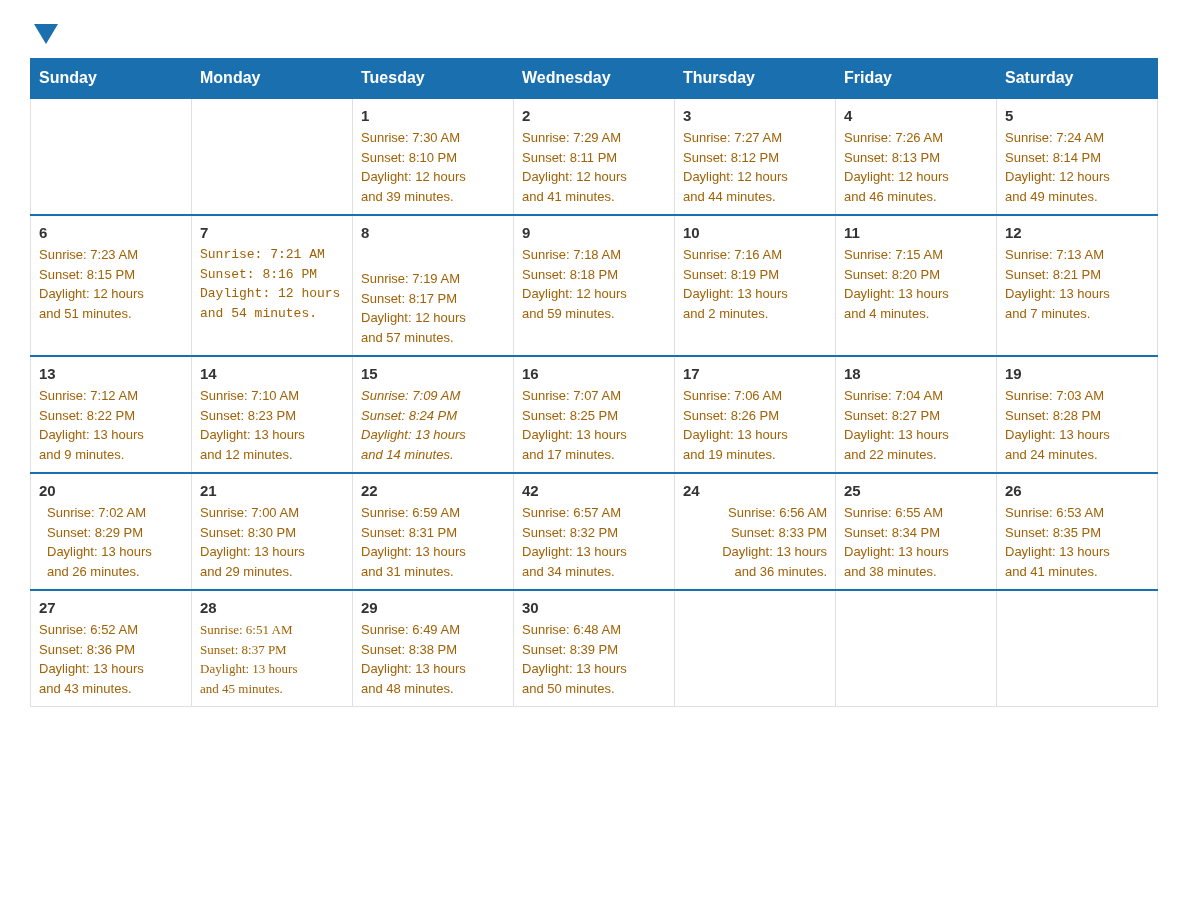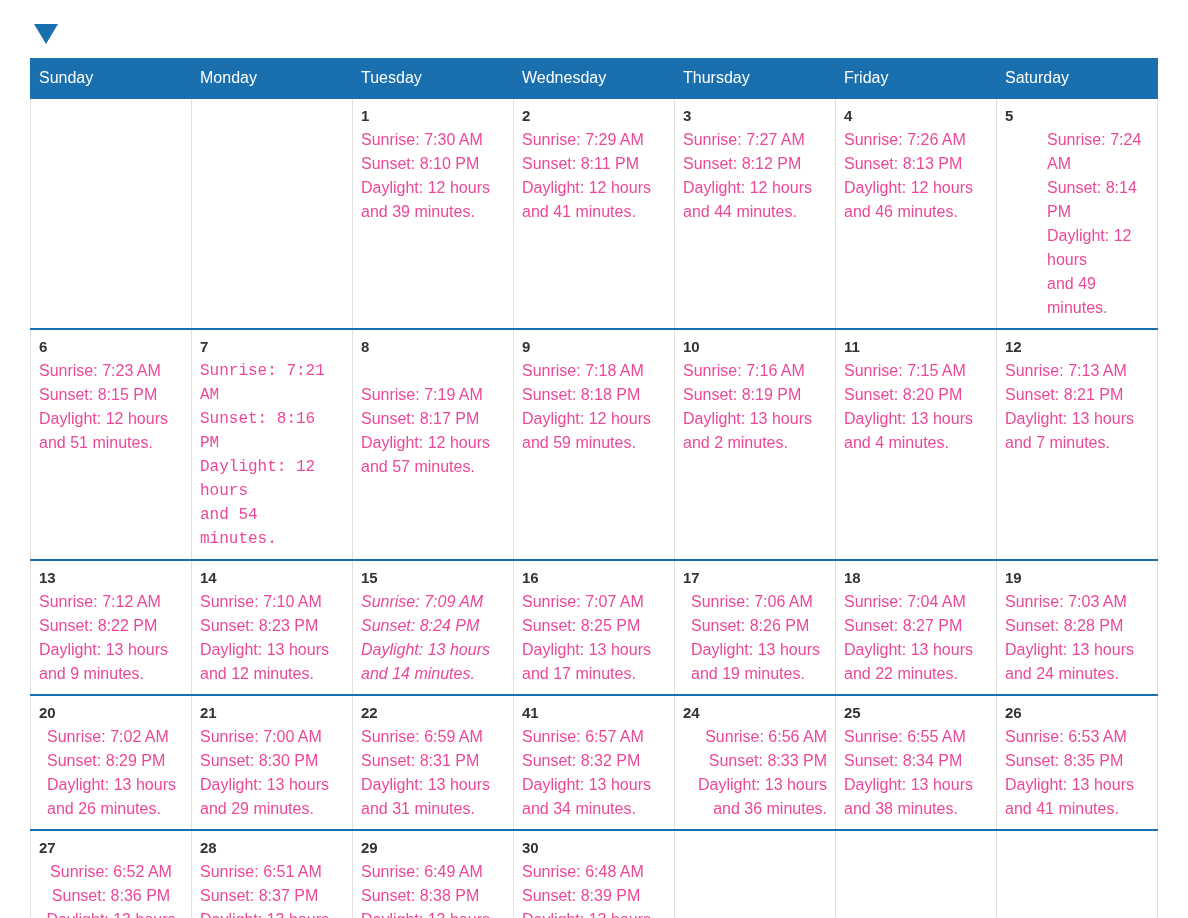--- a/index.html
+++ b/index.html
@@ -57,21 +57,21 @@
     .calendar {
       width: 100%;
       border-collapse: collapse;
       table-layout: fixed;
     }
     .calendar th {
       background-color: #1a6faf;
       color: #fff;
       padding: 10px 8px;
       font-size: 16px;
-      font-weight: 400;
+      font-weight: 700;
       text-align: left;
       border: 1px solid #1a6faf;
     }
     .calendar td {
       border: 1px solid #ccc;
       vertical-align: top;
       padding: 8px;
       min-height: 110px;
       height: 110px;
     }
@@ -81,22 +81,22 @@
       border-left: 1px solid #e0e0e0;
       border-right: 1px solid #e0e0e0;
     }
     .day-number {
       font-size: 15px;
       font-weight: bold;
       color: #333;
       margin-bottom: 4px;
     }
     .day-info {
-      font-size: 16px;
-      color: #ec4899;
+      font-size: 13px;
+      color: #a16207;
       line-height: 1.5;
     }
     .empty-cell {
       background: #fff;
     }
   </style>
 </head>
 <body>
 
 <div class="header">
@@ -152,21 +152,21 @@
         </td>
         <td>
           <div class="day-number">4</div>
           <div class="day-info" style="white-space: pre-line;">Sunrise: 7:26 AM
 Sunset: 8:13 PM
 Daylight: 12 hours
 and 46 minutes.</div>
         </td>
         <td>
           <div class="day-number">5</div>
-          <div class="day-info" style="white-space: pre-line; margin-left: 42px;">Sunrise: 7:24 AM
+          <div class="day-info" style="white-space: pre-line;">Sunrise: 7:24 AM
 Sunset: 8:14 PM
 Daylight: 12 hours
 and 49 minutes.</div>
         </td>
       </tr>
       <tr>
         <td>
           <div class="day-number">6</div>
           <div class="day-info" style="white-space: pre-line;">Sunrise: 7:23 AM
 Sunset: 8:15 PM
@@ -240,21 +240,21 @@
         </td>
         <td>
           <div class="day-number">16</div>
           <div class="day-info" style="white-space: pre-line;">Sunrise: 7:07 AM
 Sunset: 8:25 PM
 Daylight: 13 hours
 and 17 minutes.</div>
         </td>
         <td>
           <div class="day-number">17</div>
-          <div class="day-info" style="white-space: pre-line; margin-left: 8px;">Sunrise: 7:06 AM
+          <div class="day-info" style="white-space: pre-line;">Sunrise: 7:06 AM
 Sunset: 8:26 PM
 Daylight: 13 hours
 and 19 minutes.</div>
         </td>
         <td>
           <div class="day-number">18</div>
           <div class="day-info" style="white-space: pre-line;">Sunrise: 7:04 AM
 Sunset: 8:27 PM
 Daylight: 13 hours
 and 22 minutes.</div>
@@ -283,21 +283,21 @@
 and 29 minutes.</div>
         </td>
         <td>
           <div class="day-number">22</div>
           <div class="day-info" style="white-space: pre-line;">Sunrise: 6:59 AM
 Sunset: 8:31 PM
 Daylight: 13 hours
 and 31 minutes.</div>
         </td>
         <td>
-          <div class="day-number">41</div>
+          <div class="day-number">42</div>
           <div class="day-info" style="white-space: pre-line;">Sunrise: 6:57 AM
 Sunset: 8:32 PM
 Daylight: 13 hours
 and 34 minutes.</div>
         </td>
         <td>
           <div class="day-number">24</div>
           <div class="day-info" style="white-space: pre-line; text-align: right;">Sunrise: 6:56 AM
 Sunset: 8:33 PM
 Daylight: 13 hours
@@ -314,28 +314,28 @@
           <div class="day-number">26</div>
           <div class="day-info" style="white-space: pre-line;">Sunrise: 6:53 AM
 Sunset: 8:35 PM
 Daylight: 13 hours
 and 41 minutes.</div>
         </td>
       </tr>
       <tr>
         <td>
           <div class="day-number">27</div>
-          <div class="day-info" style="white-space: pre-line; text-align: center;">Sunrise: 6:52 AM
+          <div class="day-info" style="white-space: pre-line;">Sunrise: 6:52 AM
 Sunset: 8:36 PM
 Daylight: 13 hours
 and 43 minutes.</div>
         </td>
         <td>
           <div class="day-number">28</div>
-          <div class="day-info" style="white-space: pre-line;">Sunrise: 6:51 AM
+          <div class="day-info" style="white-space: pre-line; font-family: Liberation Serif, serif;">Sunrise: 6:51 AM
 Sunset: 8:37 PM
 Daylight: 13 hours
 and 45 minutes.</div>
         </td>
         <td>
           <div class="day-number">29</div>
           <div class="day-info" style="white-space: pre-line;">Sunrise: 6:49 AM
 Sunset: 8:38 PM
 Daylight: 13 hours
 and 48 minutes.</div>

